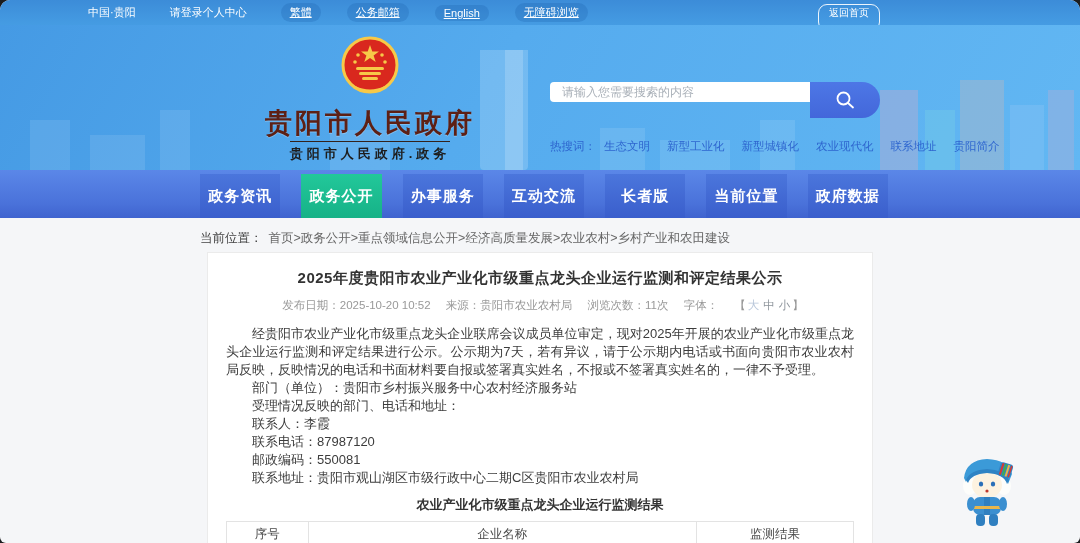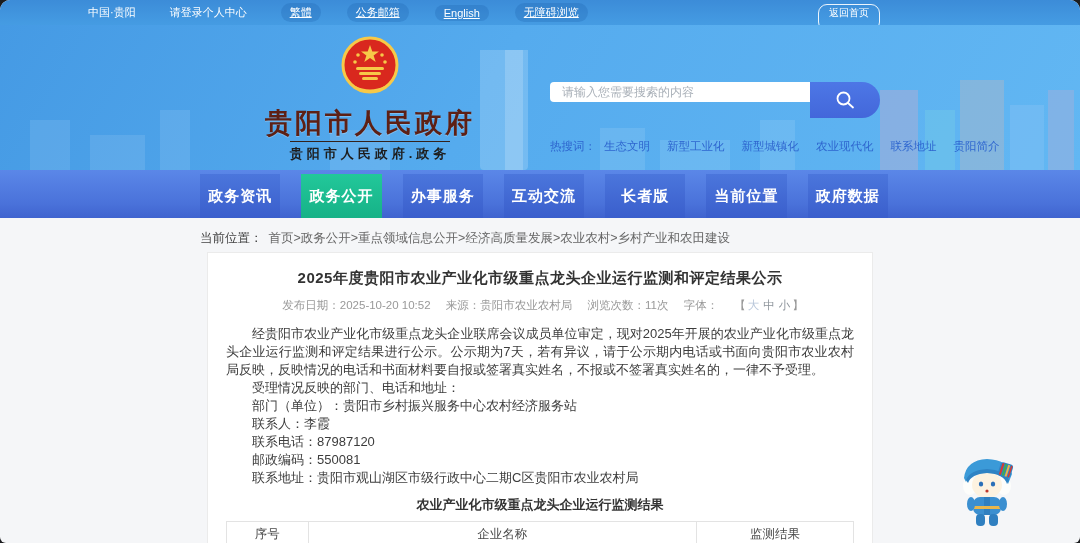--- a/index.html
+++ b/index.html
@@ -204,22 +204,22 @@
 
     <div class="art-meta">
       <span>发布日期：2025-10-20 10:52</span>
       <span>来源：贵阳市农业农村局</span>
       <span>浏览次数：11次</span>
       <span style="margin-right:16px;">字体：</span><span style="margin:0;">【</span><span class="font-size-ctl fs-big">大</span><span class="font-size-ctl fs-mid">中</span><span class="font-size-ctl fs-small">小</span><span style="margin:0;">】</span>
     </div>
 
     <div class="art-body">
       <p>经贵阳市农业产业化市级重点龙头企业联席会议成员单位审定，现对2025年开展的农业产业化市级重点龙头企业运行监测和评定结果进行公示。公示期为7天，若有异议，请于公示期内电话或书面向贵阳市农业农村局反映，反映情况的电话和书面材料要自报或签署真实姓名，不报或不签署真实姓名的，一律不予受理。</p>
+      <p>部门（单位）：贵阳市乡村振兴服务中心农村经济服务站</p>
       <p>受理情况反映的部门、电话和地址：</p>
-      <p>部门（单位）：贵阳市乡村振兴服务中心农村经济服务站</p>
       <p>联系人：李霞</p>
       <p>联系电话：87987120</p>
       <p>邮政编码：550081</p>
       <p>联系地址：贵阳市观山湖区市级行政中心二期C区贵阳市农业农村局</p>
     </div>
 
     <div class="tbl-caption">农业产业化市级重点龙头企业运行监测结果</div>
 
     <table class="results">
       <thead>

